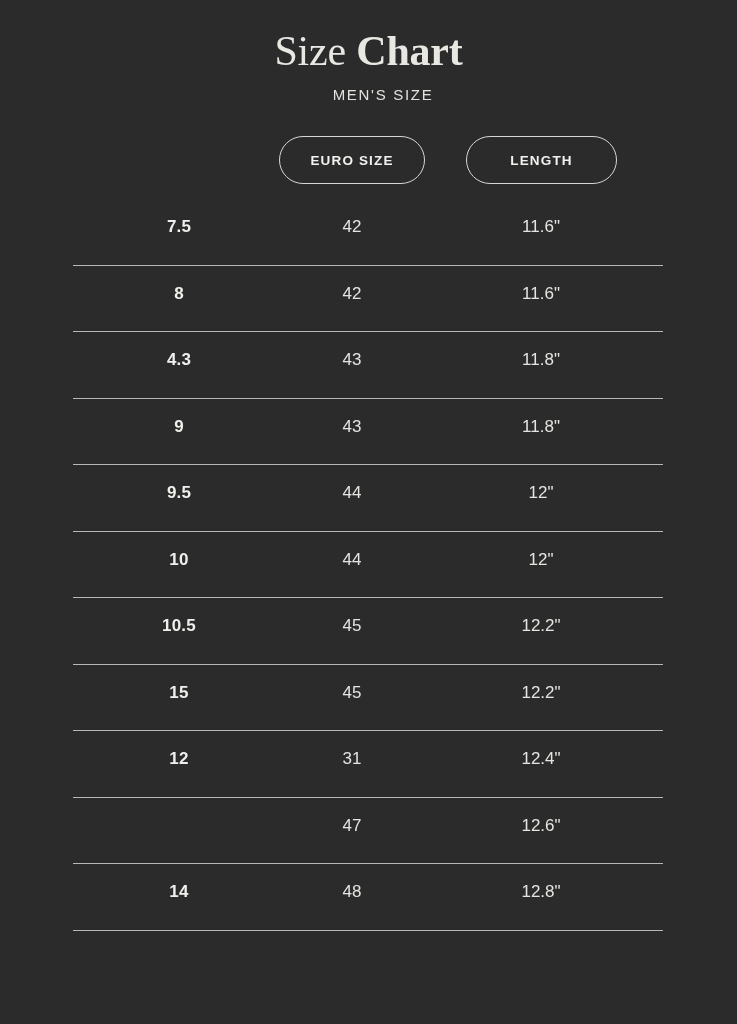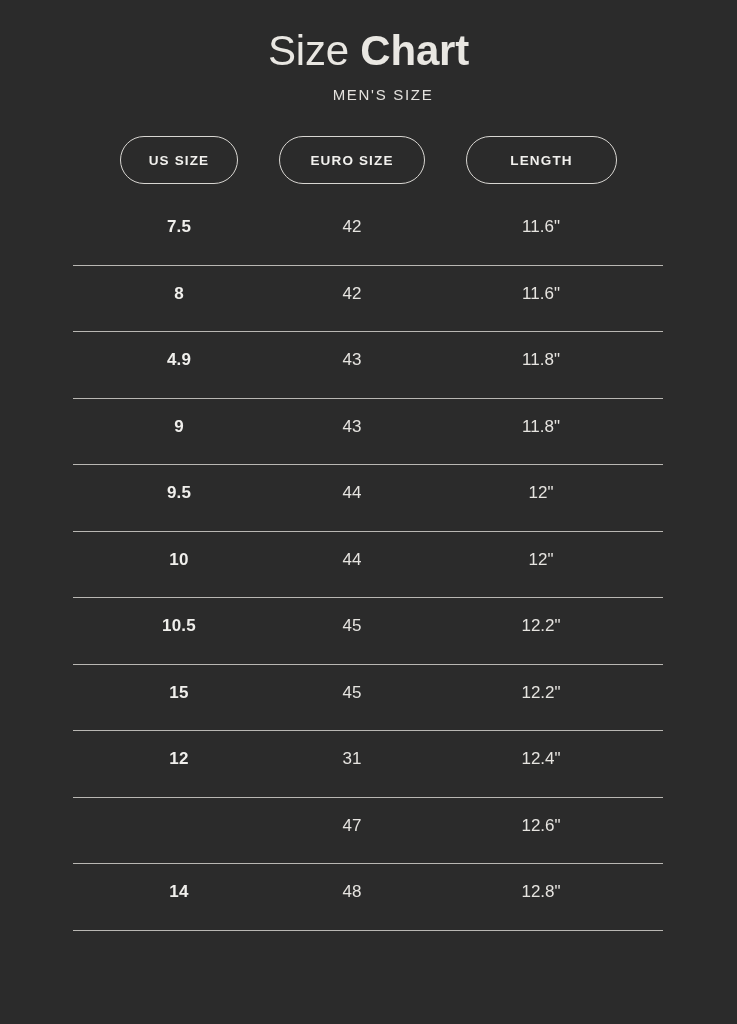--- a/index.html
+++ b/index.html
@@ -28,20 +28,21 @@
     left: 0;
     top: 26px;
     width: 737px;
     text-align: center;
   }
   .title {
     font-size: 42px;
     line-height: 50px;
     color: #e9e7e2;
     white-space: nowrap;
+    font-family: Liberation Serif, serif;
   }
   .title .t-light {
     font-weight: 400;
     letter-spacing: -0.2px;
   }
   .title .t-bold {
     font-weight: 700;
     letter-spacing: -0.2px;
   }
   .subtitle {
@@ -134,23 +135,20 @@
 <div class="page">
 
   <div class="header">
     <div class="title">
       <span class="t-light">Size</span><span class="t-light"> </span><span class="t-bold">Chart</span>
     </div>
     <div class="subtitle">MEN'S SIZE</div>
   </div>
 
   <div class="pill-row">
-    <div class="pill c0">
-      <span class="pill-label">US SIZE</span>
-    </div>
     <div class="pill c1">
       <span class="pill-label">EURO SIZE</span>
     </div>
     <div class="pill c2">
       <span class="pill-label">LENGTH</span>
     </div>
   </div>
 
   <div class="table">
 
@@ -160,21 +158,21 @@
       <div class="cell c2">11.6"</div>
     </div>
 
     <div class="row">
       <div class="cell c0">8</div>
       <div class="cell c1">42</div>
       <div class="cell c2">11.6"</div>
     </div>
 
     <div class="row">
-      <div class="cell c0">4.9</div>
+      <div class="cell c0">4.3</div>
       <div class="cell c1">43</div>
       <div class="cell c2">11.8"</div>
     </div>
 
     <div class="row">
       <div class="cell c0">9</div>
       <div class="cell c1">43</div>
       <div class="cell c2">11.8"</div>
     </div>
 

